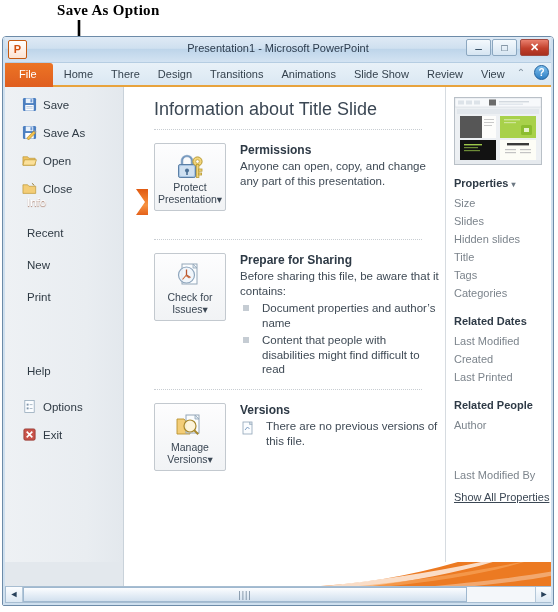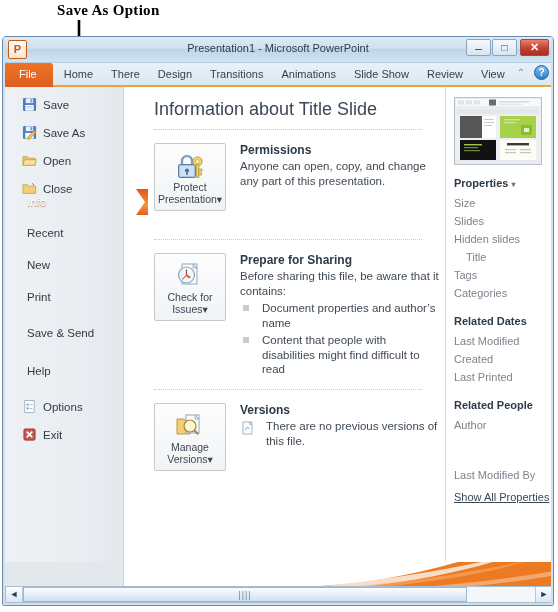--- a/index.html
+++ b/index.html
@@ -502,23 +502,20 @@
       </div>
 
       <div class="nav-item noicon" style="top:134px;">
         <span class="nav-label">Recent</span>
       </div>
       <div class="nav-item noicon" style="top:166px;">
         <span class="nav-label">New</span>
       </div>
       <div class="nav-item noicon" style="top:198px;">
         <span class="nav-label">Print</span>
-      </div>
-      <div class="nav-item noicon" style="top:234px;">
-        <span class="nav-label">Save &amp; Send</span>
       </div>
       <div class="nav-item noicon" style="top:272px;">
         <span class="nav-label">Help</span>
       </div>
 
       <div class="nav-item" style="top:308px;">
         <svg class="nav-icon" viewBox="0 0 16 16">
           <rect x="3" y="1.5" width="10" height="13" fill="#fbfdff" stroke="#8fa4b7" stroke-width=".8"></rect>
           <rect x="5" y="5" width="2" height="2" fill="#7f94a8"></rect>
           <rect x="5" y="9" width="2" height="2" fill="#7f94a8"></rect>
@@ -659,21 +656,21 @@
         </svg>
       </div>
 
       <div class="prop-h" style="top:90px;">
         <span>Properties</span>
         <span class="caret">▾</span>
       </div>
       <div class="prop-i" style="top:110px;">Size</div>
       <div class="prop-i" style="top:128px;">Slides</div>
       <div class="prop-i" style="top:146px;">Hidden slides</div>
-      <div class="prop-i" style="top:164px;margin-left:12px;">Title</div>
+      <div class="prop-i" style="top:164px;">Title</div>
       <div class="prop-i" style="top:182px;">Tags</div>
       <div class="prop-i" style="top:200px;">Categories</div>
 
       <div class="prop-h" style="top:228px;">Related Dates</div>
       <div class="prop-i" style="top:248px;">Last Modified</div>
       <div class="prop-i" style="top:266px;">Created</div>
       <div class="prop-i" style="top:284px;">Last Printed</div>
 
       <div class="prop-h" style="top:312px;">Related People</div>
       <div class="prop-i" style="top:332px;">Author</div>

